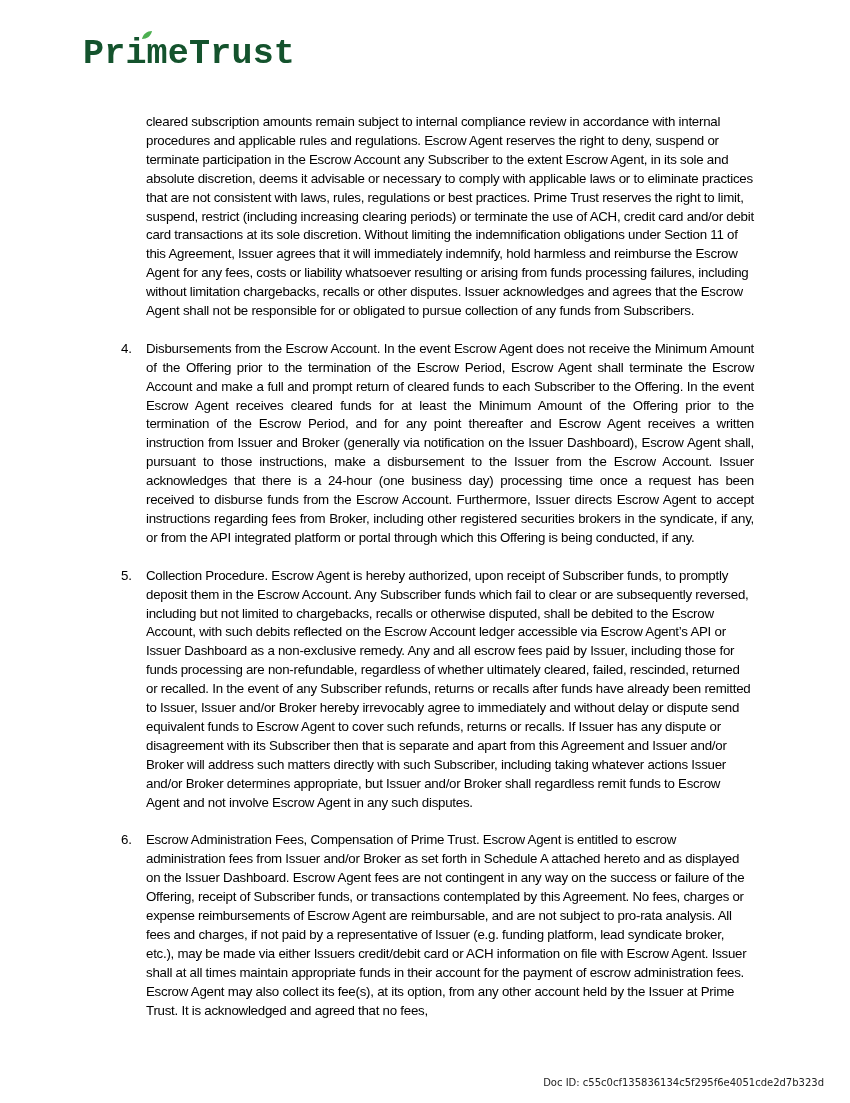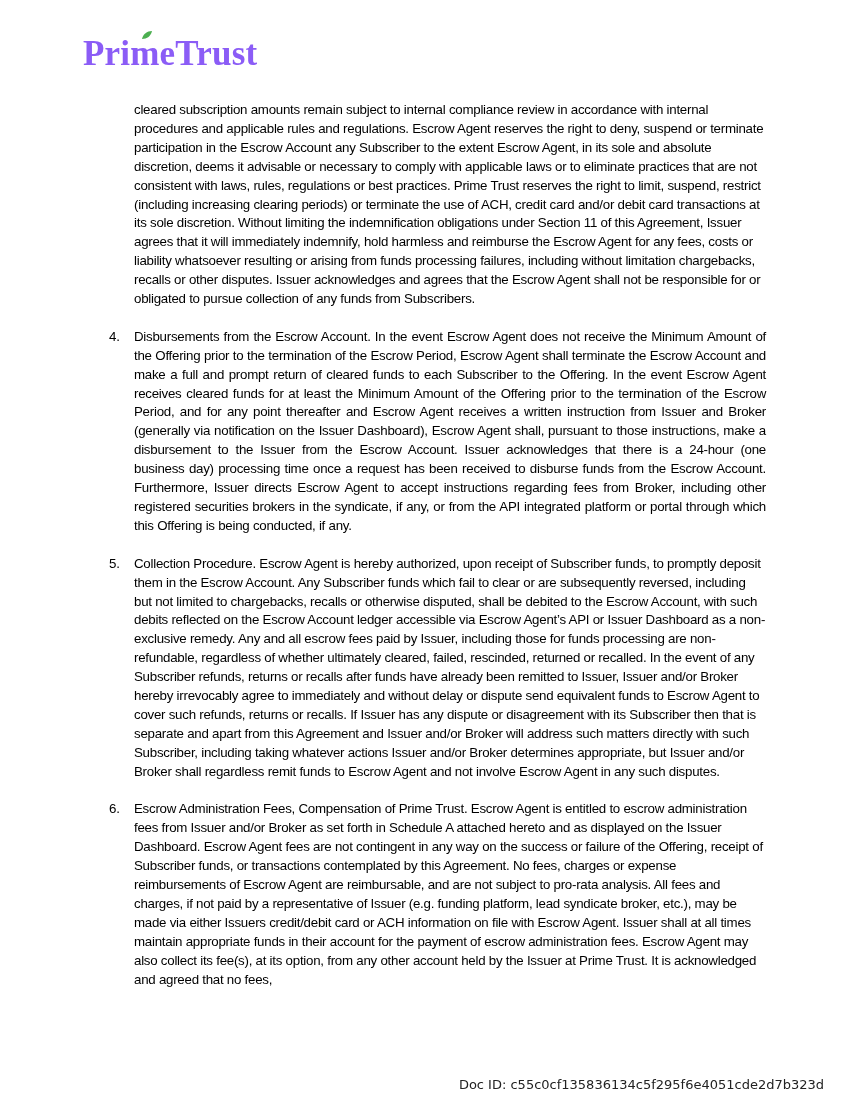--- a/index.html
+++ b/index.html
@@ -1,26 +1,26 @@
 <!DOCTYPE html>
 <html><head>
 <meta charset="utf-8">
 <style>
   html, body { margin: 0; padding: 0; background: #ffffff; }
   body { width: 850px; height: 1103px; position: relative; overflow: hidden; font-family: "Liberation Sans", sans-serif; color: #000; }
   .logo { position: absolute; left: 83px; top: 32px; height: 44px; display: flex; align-items: flex-end; }
-  .logo-text { font-family: Liberation Serif, serif; font-weight: bold; font-size: 35px; color: #8b5cf6; letter-spacing: 0.2px; line-height: 44px; position: relative; }
+  .logo-text { font-family: Liberation Mono, monospace; font-weight: bold; font-size: 35px; color: #14532d; letter-spacing: 0.2px; line-height: 44px; position: relative; }
   .leaf { position: absolute; left: 58px; top: -1px; width: 12px; height: 9px; }
   .content { position: absolute; left: 130px; top: 97px; width: 640px; font-family: "Liberation Sans", sans-serif; font-size: 13.3px; line-height: 18.9px; letter-spacing: -0.25px; }
-  .para { margin: 4px; position: relative; }
+  .para { margin: 16px; position: relative; }
   .para.justify { text-align: justify; }
   .para + .para { margin-top: 18.9px; }
   .num { position: absolute; left: -25px; top: 0; }
   .head { font-weight: normal; }
-  .footer { position: absolute; right: 26px; top: 1077px; font-family: "DejaVu Sans", sans-serif; font-size: 13px; color: #222; }
+  .footer { position: absolute; right: 26px; top: 1077px; font-family: "DejaVu Sans", sans-serif; font-size: 10px; color: #222; }
 </style>
 </head>
 <body>
 
 <div class="logo">
   <span class="logo-text">
     <span>PrimeTrust</span>
     <svg class="leaf" viewBox="0 0 12 9">
       <path d="M1 8 C2 3 6 0 11 0 C10 5 6 8 1 8 Z" fill="#4caf50"></path>
     </svg>

